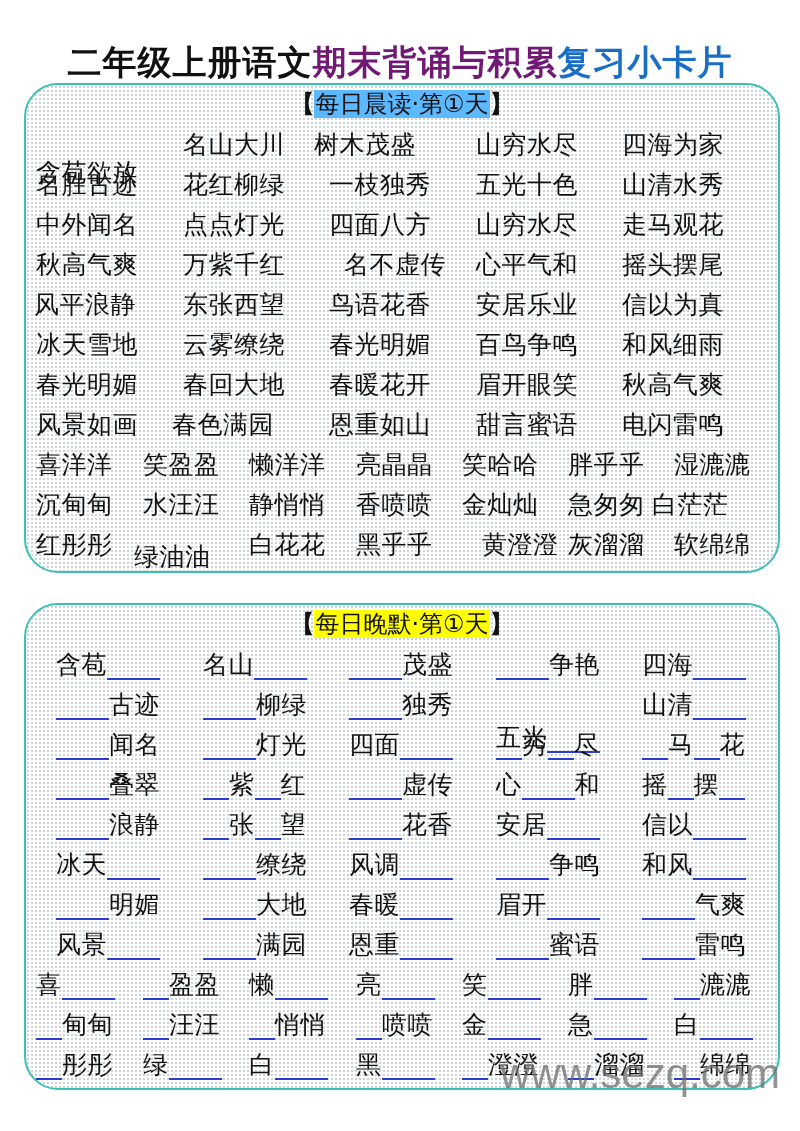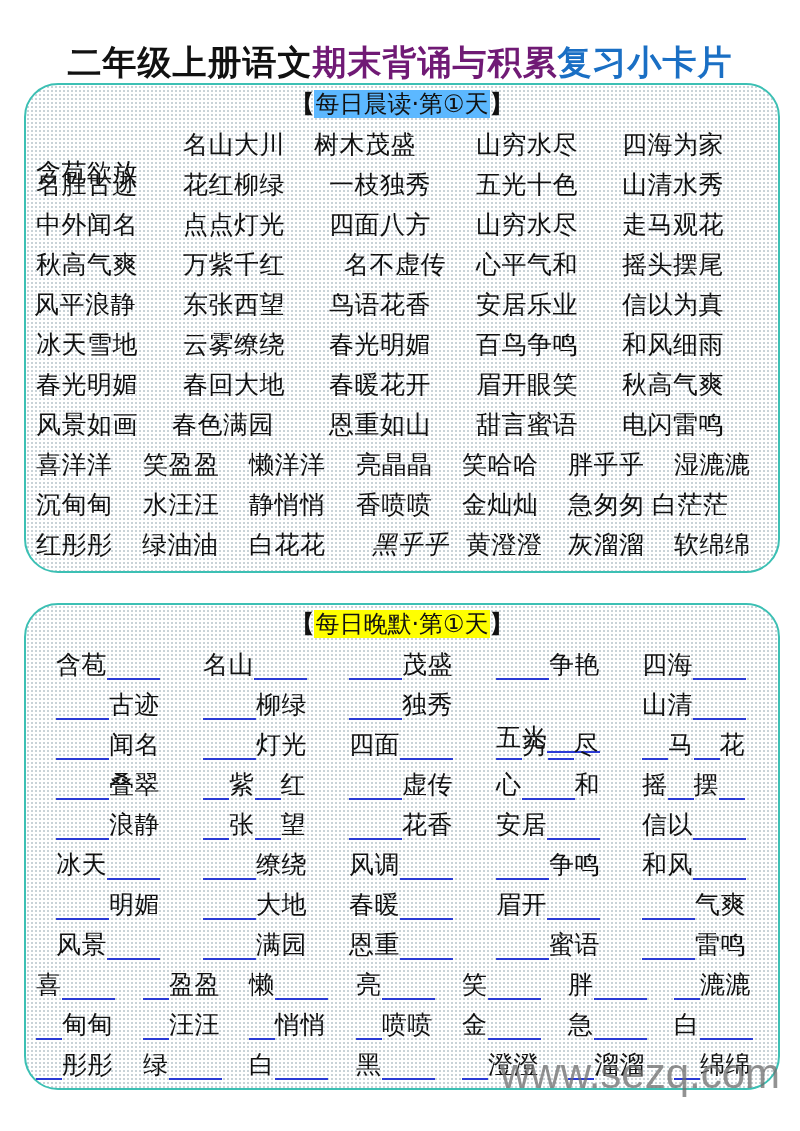--- a/index.html
+++ b/index.html
@@ -138,24 +138,24 @@
         <span class="cell" style="left: 10px;">沉甸甸</span>
         <span class="cell" style="left: 117px;">水汪汪</span>
         <span class="cell" style="left: 223px;">静悄悄</span>
         <span class="cell" style="left: 330px;">香喷喷</span>
         <span class="cell" style="left: 436px;">金灿灿</span>
         <span class="cell" style="left: 542px;">急匆匆</span>
         <span class="cell" style="left: 626px;">白茫茫</span>
       </div>
       <div class="row" style="top: 443px;">
         <span class="cell" style="left: 10px;">红彤彤</span>
-        <span class="cell" style="left: 116px;">绿油油</span>
+        <span class="cell" style="left: 108px; margin-top: 12px;">绿油油</span>
         <span class="cell" style="left: 223px;">白花花</span>
-        <span class="cell" style="left: 346px; font-style: italic;">黑乎乎</span>
-        <span class="cell" style="left: 440px;">黄澄澄</span>
+        <span class="cell" style="left: 330px;">黑乎乎</span>
+        <span class="cell" style="left: 456px;">黄澄澄</span>
         <span class="cell" style="left: 542px;">灰溜溜</span>
         <span class="cell" style="left: 648px;">软绵绵</span>
       </div>
     </div>
 </div>
 
 <div class="card card2">
   <div class="card-title">
     <span class="bracket">【</span><span class="hl hl-yellow">每日晚默·第①天</span><span class="bracket">】</span>
   </div>

